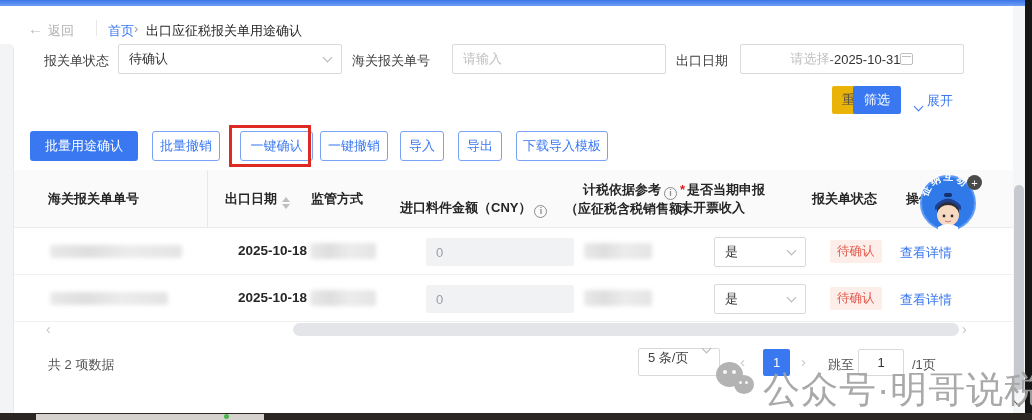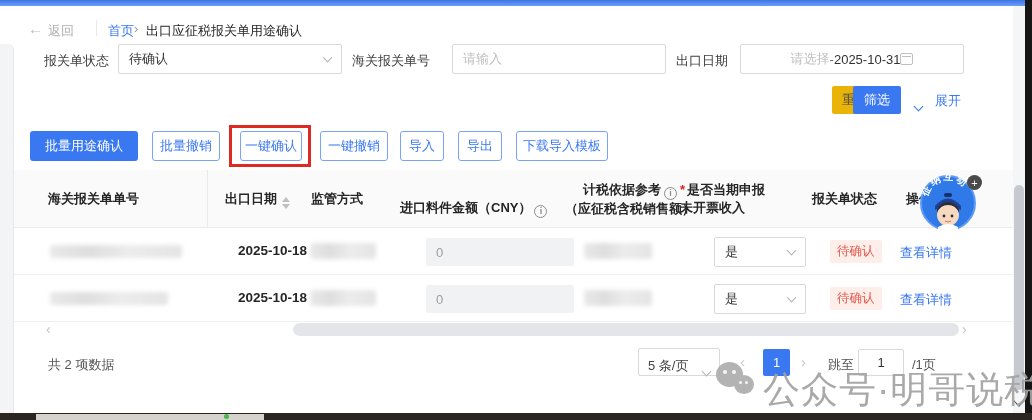--- a/index.html
+++ b/index.html
@@ -29,21 +29,21 @@
   .placeholder { color:#bfbfbf; }
   .chev { width:7px; height:7px; border-right:1.5px solid #b3b3b3; border-bottom:1.5px solid #b3b3b3; transform:rotate(45deg); display:inline-block; }
   .chev.blue { border-color:#3a78f2; }
   .cal-icon { width:13px; height:12px; border:1.3px solid #bfbfbf; border-radius:2px; position:relative; }
   .cal-icon:before { content:""; position:absolute; top:2px; left:1px; right:1px; border-top:1.3px solid #bfbfbf; }
 
   
   .btn { display:flex; align-items:center; justify-content:center; border-radius:2px; cursor:pointer; }
   .btn-reset { left:832px; top:86px; width:46px; height:28px; background:#eab308; color:#4a4a4a; }
   .btn-filter { left:853px; top:86px; width:48px; height:28px; background:#3a78f2; color:#fff; }
-  .expand { left:915px; top:92px; color:#3a78f2; display:flex; align-items:flex-end; gap:13px; }
+  .expand { left:915px; top:92px; color:#3a78f2; display:flex; align-items:flex-end; gap:5px; }
 
   
   .tbtn { top:131px; height:30px; border-radius:3px; font-size:13px; }
   .tbtn.primary { background:#3a78f2; color:#fff; }
   .tbtn.outline { background:#fff; color:#3a78f2; border:1px solid #7aa3f5; }
   .annotation-box { left:229px; top:125px; width:82px; height:42px; border:3px solid #dd2b24; z-index:20; pointer-events:none; }
 
   
   .thead { left:14px; top:170px; width:1000px; height:58px; background:#fafafa; border-bottom:1px solid #ececec; }
   .th { position:absolute; font-weight:bold; color:#262626; font-size:13px; line-height:18px; }
@@ -64,21 +64,21 @@
   .badge { position:absolute; left:816px; top:12px; background:#fdeeea; color:#e2594b; font-size:12.5px; padding:3px 7px; border-radius:2px; }
   .detail-link { position:absolute; left:886px; top:16px; color:#3a78f2; }
 
   
   .hscroll-prev { left:46px; top:321px; color:#c2c2c2; font-size:14px; }
   .hscroll-thumb { left:293px; top:323px; width:666px; height:13px; background:#e3e5e8; border-radius:7px; }
   .hscroll-next { left:962px; top:321px; color:#c2c2c2; font-size:14px; }
 
   
   .total { left:48px; top:356px; color:#555; }
-  .psize { left:638px; top:348px; width:82px; height:28px; border:1px solid #d9d9d9; border-radius:2px; background:#fff; display:flex; align-items:flex-end; justify-content:space-between; padding:0 9px; color:#444; }
+  .psize { left:638px; top:348px; width:82px; height:28px; border:1px solid #d9d9d9; border-radius:2px; background:#fff; display:flex; align-items:flex-start; justify-content:space-between; padding:0 9px; color:#444; }
   .pg-prev { left:740px; top:353px; color:#c9c9c9; font-size:15px; }
   .pg-cur { left:763px; top:349px; width:27px; height:27px; background:#3a78f2; color:#fff; border-radius:2px; display:flex; align-items:center; justify-content:center; }
   .pg-next { left:801px; top:353px; color:#c9c9c9; font-size:15px; }
   .jump-label { left:828px; top:356px; color:#555; }
   .jump-input { left:858px; top:349px; width:46px; height:27px; border:1px solid #d9d9d9; border-radius:2px; text-align:center; color:#333; font-size:13px; font-family:inherit; background:#fff; }
   .total-pages { left:912px; top:356px; color:#555; }
 
   
   .watermark { left:708px; top:358px; width:315px; height:48px; z-index:60; opacity:.93; pointer-events:none; }
   .wm-text { position:absolute; left:55px; top:7px; font-size:37px; color:#a3a3a3; letter-spacing:1px; white-space:nowrap; }
@@ -137,21 +137,21 @@
 
   <div class="abs btn btn-reset">重置</div>
   <div class="abs btn btn-filter">筛选</div>
   <div class="abs expand">
     <span class="chev blue" style="margin-top:-3px"></span>
     <span>展开</span>
   </div>
 
   <div class="abs btn tbtn primary" style="left:30px;width:108px">批量用途确认</div>
   <div class="abs btn tbtn outline" style="left:152px;width:68px">批量撤销</div>
-  <div class="abs btn tbtn outline" style="left:240px;width:62px">一键确认</div>
+  <div class="abs btn tbtn outline" style="left:240px;width:73px">一键确认</div>
   <div class="abs annotation-box"></div>
   <div class="abs btn tbtn outline" style="left:320px;width:68px">一键撤销</div>
   <div class="abs btn tbtn outline" style="left:400px;width:44px">导入</div>
   <div class="abs btn tbtn outline" style="left:458px;width:44px">导出</div>
   <div class="abs btn tbtn outline" style="left:516px;width:92px">下载导入模板</div>
 
   <div class="abs thead">
     <span class="th" style="left:34px;top:20px">海关报关单单号</span>
     <span class="th" style="left:211px;top:20px">
       <span>出口日期</span><span class="sort-icons">

